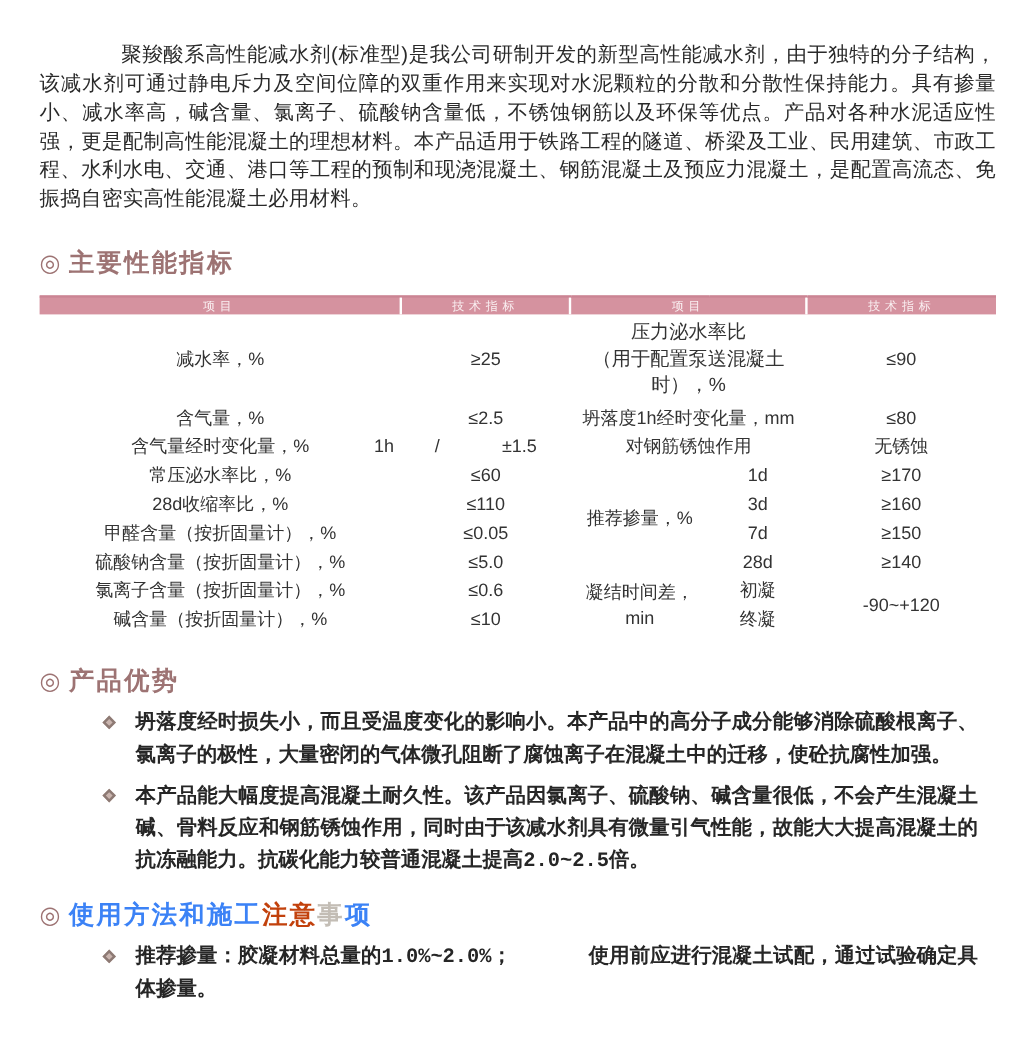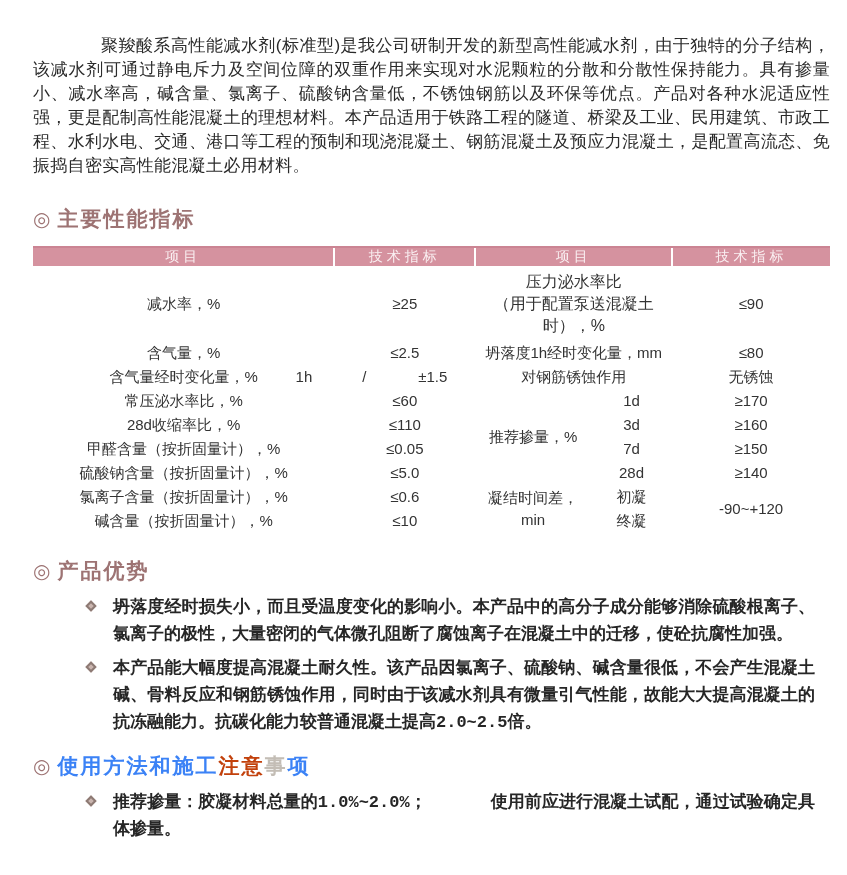--- a/index.html
+++ b/index.html
@@ -29,32 +29,32 @@
   .sec-performance { margin-top:27px; }
   .sec-advantages  { margin-top:24px; }
   .sec-usage       { margin-top:16px; }
 
   
   table.perf {
     width:797px; margin-top:13px; border-collapse:collapse; table-layout:fixed;
     font-size:15px; color:#333;
   }
   table.perf th {
-    background:#d5929f; color:#faf0f2; font-weight:400; font-size:14px;
+    background:#d5929f; color:#faf0f2; font-weight:400; font-size:10px;
     height:14px; letter-spacing:4px; border-top:2px solid #cb8493;
   }
   table.perf th + th { border-left:2px solid #ffffff; }
   table.perf td {
     text-align:center; vertical-align:middle;
     padding:1px 2px; line-height:22px; font-weight:400;
   }
   table.perf tr.tall td { padding-top:5px; padding-bottom:4px; }
   td.pre { white-space:pre-line; line-height:19px; font-size:16px; }
   td.rel { position:relative; }
-  .edge-sub { position:absolute; right:22px; top:50%; transform:translateY(-50%); }
+  .edge-sub { position:absolute; right:6px; top:50%; transform:translateY(-50%); }
   .split { display:flex; justify-content:space-around; align-items:center; }
 
   
   .blist { margin-top:9px;font-family:Liberation Mono, monospace; }
   .li {
     position:relative; padding-left:80px; padding-right:15px;
     font-size:17px; line-height:27px; font-weight:600; text-align:justify;
     margin-bottom:7px; color:#262626;
   }
   .diamond {

